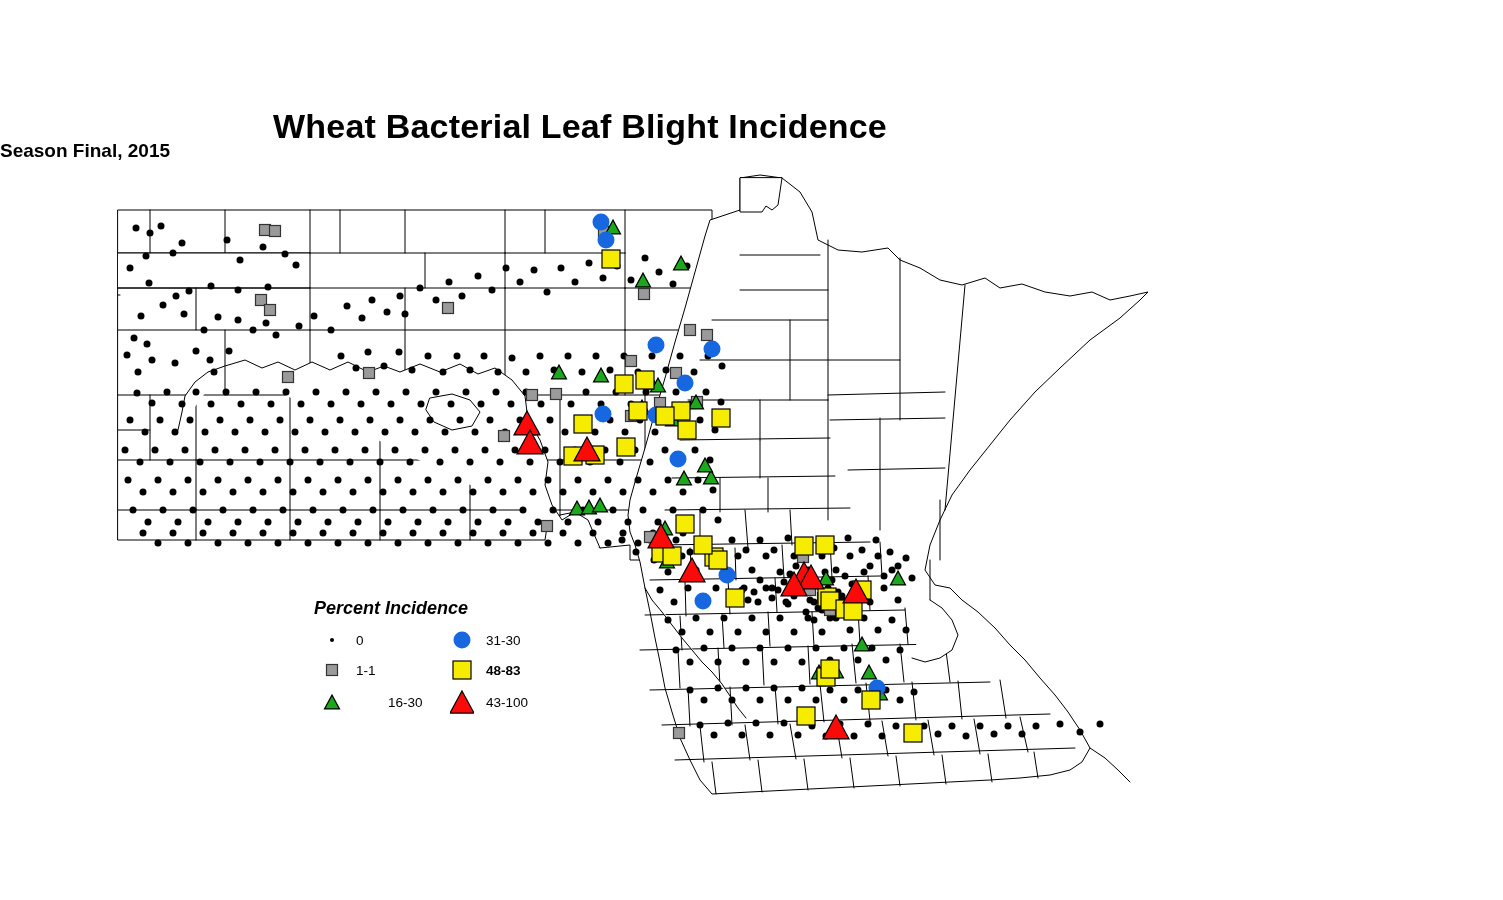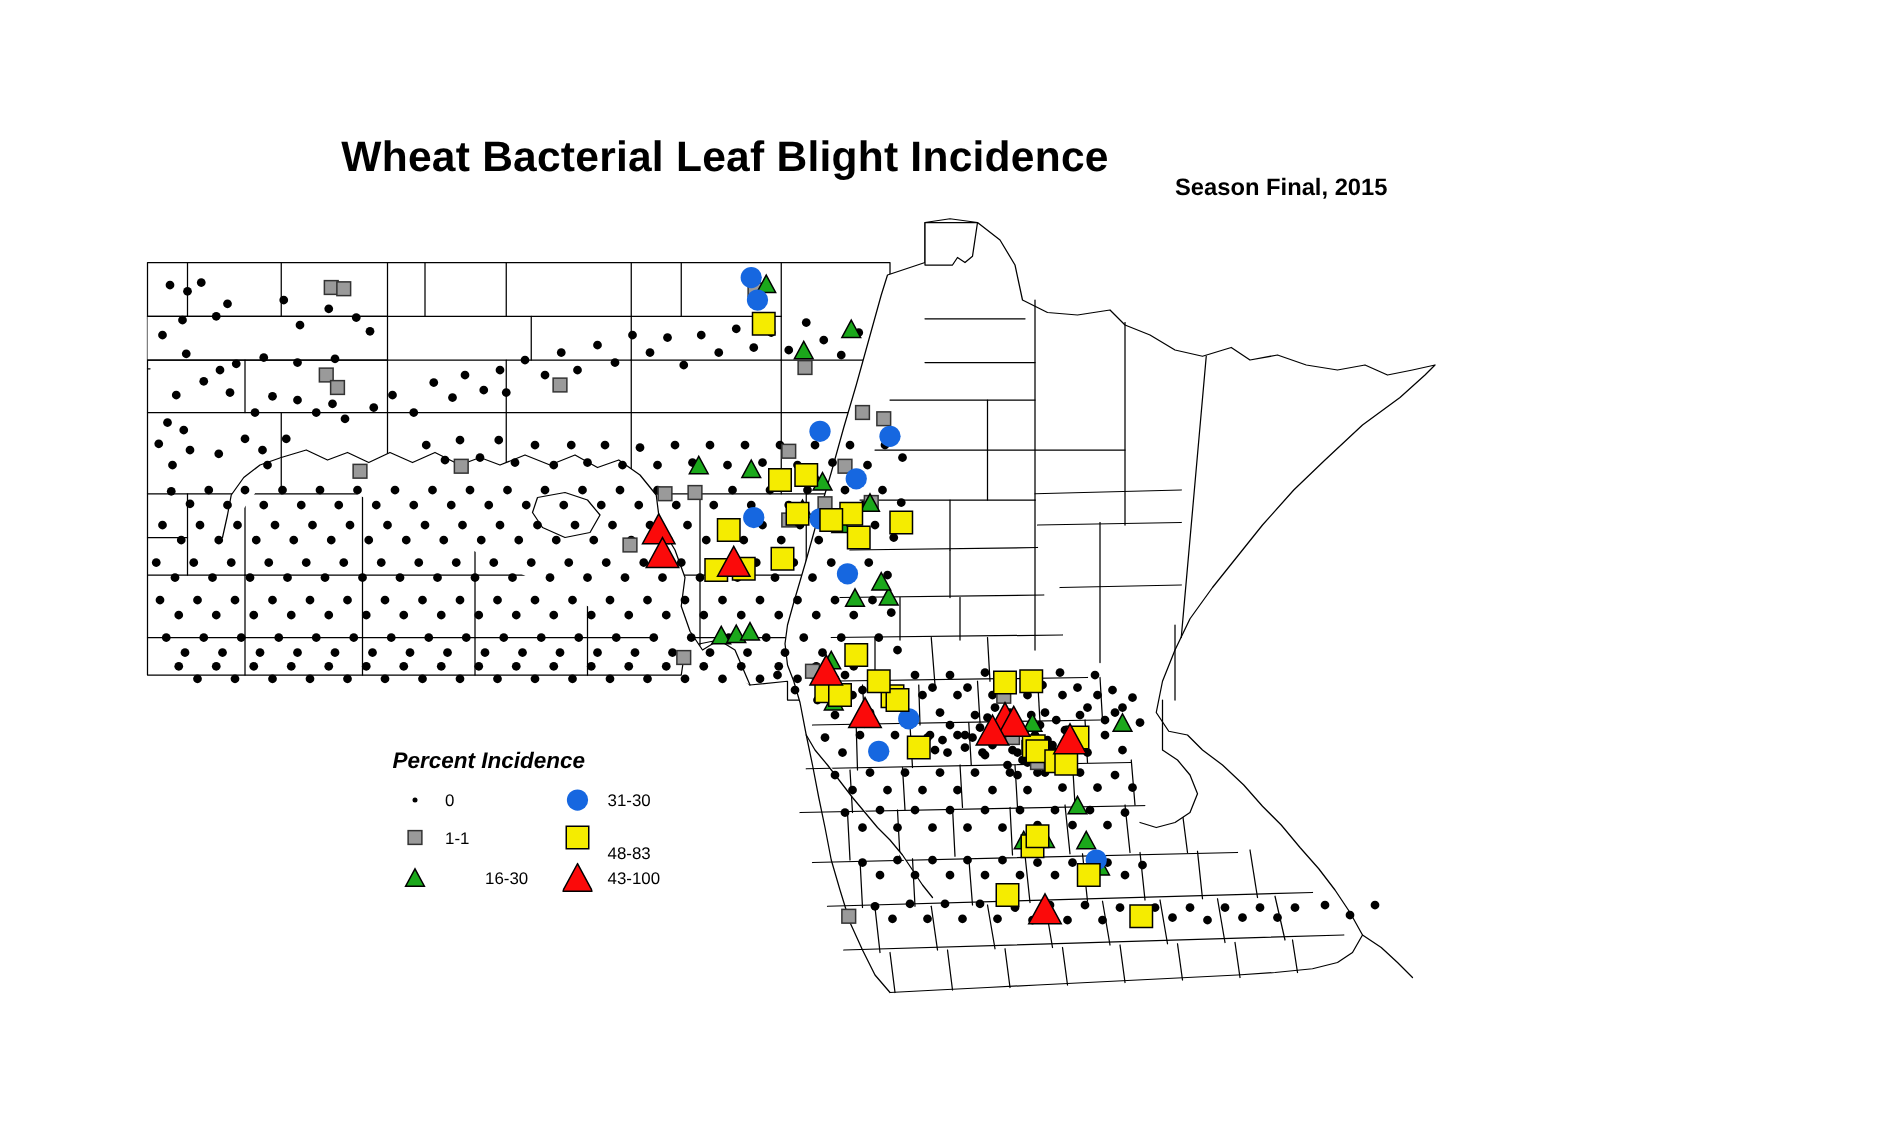--- a/index.html
+++ b/index.html
@@ -1,20 +1,20 @@
 <!DOCTYPE html>
 <html><head>
 <meta charset="utf-8">
 <style>
   html,body{margin:0;padding:0;background:#ffffff;}
   body{width:1503px;height:900px;position:relative;overflow:hidden;
        font-family:"Liberation Sans", sans-serif;color:#000;}
   #title{position:absolute;left:0;top:72px;width:1160px;text-align:center;
          font-size:34px;font-weight:bold;letter-spacing:.2px;margin-top:35px;}
-  #subtitle{position:absolute;left:0;top:140px;width:1110px;text-align:right;
+  #subtitle{position:absolute;left:0;top:140px;width:1110px;text-align:left;
             font-size:19px;font-weight:bold;}
   #mapwrap{position:absolute;left:0;top:0;width:1503px;height:900px;}
   svg{display:block;}
   .cty{fill:#ffffff;stroke:#000000;stroke-width:1;stroke-linejoin:round;
        stroke-linecap:round;vector-effect:non-scaling-stroke;}
   #legend{position:absolute;left:312px;top:598px;width:260px;height:135px;}
   #legend .lt{font-size:18px;font-weight:bold;margin:0 0 16px 2px;font-style:italic;}
   .lsym{position:absolute;}
   .ltxt{position:absolute;font-size:13.5px;line-height:13.5px;}
 </style>
@@ -826,21 +826,21 @@
         <svg width="24" height="24">
           <circle cx="12" cy="12" r="8.5" fill="#1667e0"></circle>
         </svg>
       </div>
       <div class="ltxt" style="left: 174px; top: 36px;">31-30</div>
       <div class="lsym" style="left: 138px; top: 60px; width: 24px; height: 24px;">
         <svg width="24" height="24">
           <rect x="3" y="3" width="18" height="18" fill="#f5ec00" stroke="#000" stroke-width="1.2"></rect>
         </svg>
       </div>
-      <div class="ltxt" style="left: 174px; top: 78px;">48-83</div>
+      <div class="ltxt" style="left: 174px; top: 66px; font-weight: bold;">48-83</div>
       <div class="lsym" style="left: 138px; top: 92px; width: 24px; height: 24px;">
         <svg width="24" height="24">
           <polygon points="12,0.9599999999999991 24,23.04 0,23.04" fill="#fb0a0a" stroke="#000" stroke-width="1.2"></polygon>
         </svg>
       </div>
       <div class="ltxt" style="left: 174px; top: 98px;">43-100</div>
     </div>
 </div>
 
 </body></html>

